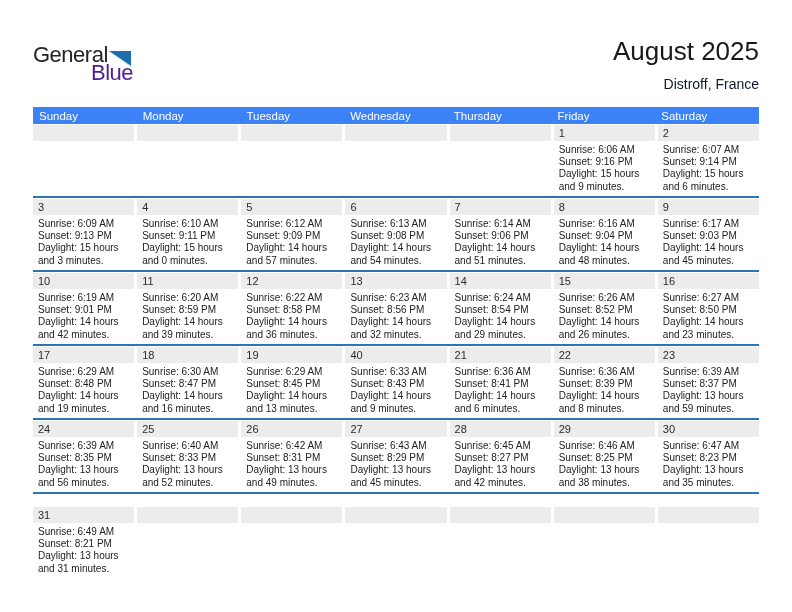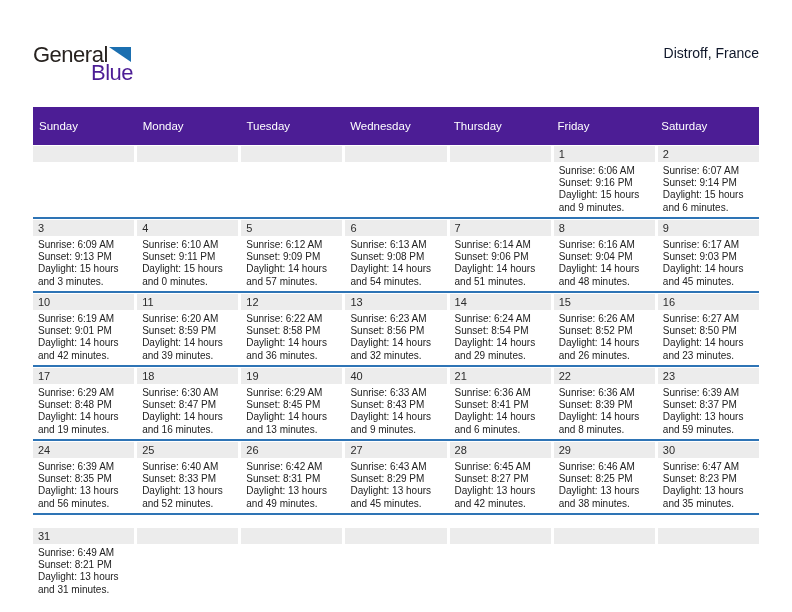--- a/index.html
+++ b/index.html
@@ -7,38 +7,38 @@
   .page {
     position: relative;
     width: 792px;
     height: 612px;
     background: #ffffff;
     font-family: "Liberation Sans", sans-serif;
     overflow: hidden;
   }
   
   .logo { position: absolute; left: 33px; top: 44px; line-height: 1; }
-  .logo-top { display: flex; align-items: flex-start; }
+  .logo-top { display: flex; align-items: flex-end; }
   .logo-general { font-size: 22px; color: #27221f; letter-spacing: -0.5px; }
   .logo-triangle {
     width: 0; height: 0;
     border-top: 15px solid #1b6fb0;
     border-left: 22px solid transparent;
     margin-left: 1px; margin-top: 3px;
   }
   .logo-blue { font-size: 22px; color: #4c1d95; letter-spacing: -0.5px; padding-left: 58px; margin-top: -4px; }
   
   .titleblock { position: absolute; right: 33px; top: 36px; text-align: right; }
   .title { font-size: 26px; color: #1a1a1a; }
   .subtitle { font-size: 14px; color: #0f172a; margin-top: 9px; }
   
   .calendar { position: absolute; left: 33px; top: 107px; width: 726px; }
   .weekday-row {
     display: grid; grid-template-columns: repeat(7, 1fr);
-    background: #4c1d95; height: 38px; align-items: center;
+    background: #3b82f6; height: 17px; align-items: center;
   }
   .weekday-cell { color: #ffffff; font-size: 11.5px; padding-left: 6px; }
   .week-row {
     display: grid; grid-template-columns: repeat(7, 1fr);
     column-gap: 3px;
     border-bottom: 2px solid #2e74b5;
     height: 74px;
   }
   .week-row:last-child { border-bottom: none; height: 83px; margin-top: 12px; }
   .day-cell { overflow: hidden; }
@@ -58,20 +58,21 @@
 
   <div class="logo">
     <div class="logo-top">
       <span class="logo-general">General</span>
       <span class="logo-triangle"></span>
     </div>
     <div class="logo-blue">Blue</div>
   </div>
 
   <div class="titleblock">
+    <div class="title">August 2025</div>
     <div class="subtitle">Distroff, France</div>
   </div>
 
   <div class="calendar">
     <div class="weekday-row">
       <div class="weekday-cell">Sunday</div>
       <div class="weekday-cell">Monday</div>
       <div class="weekday-cell">Tuesday</div>
       <div class="weekday-cell">Wednesday</div>
       <div class="weekday-cell">Thursday</div>

